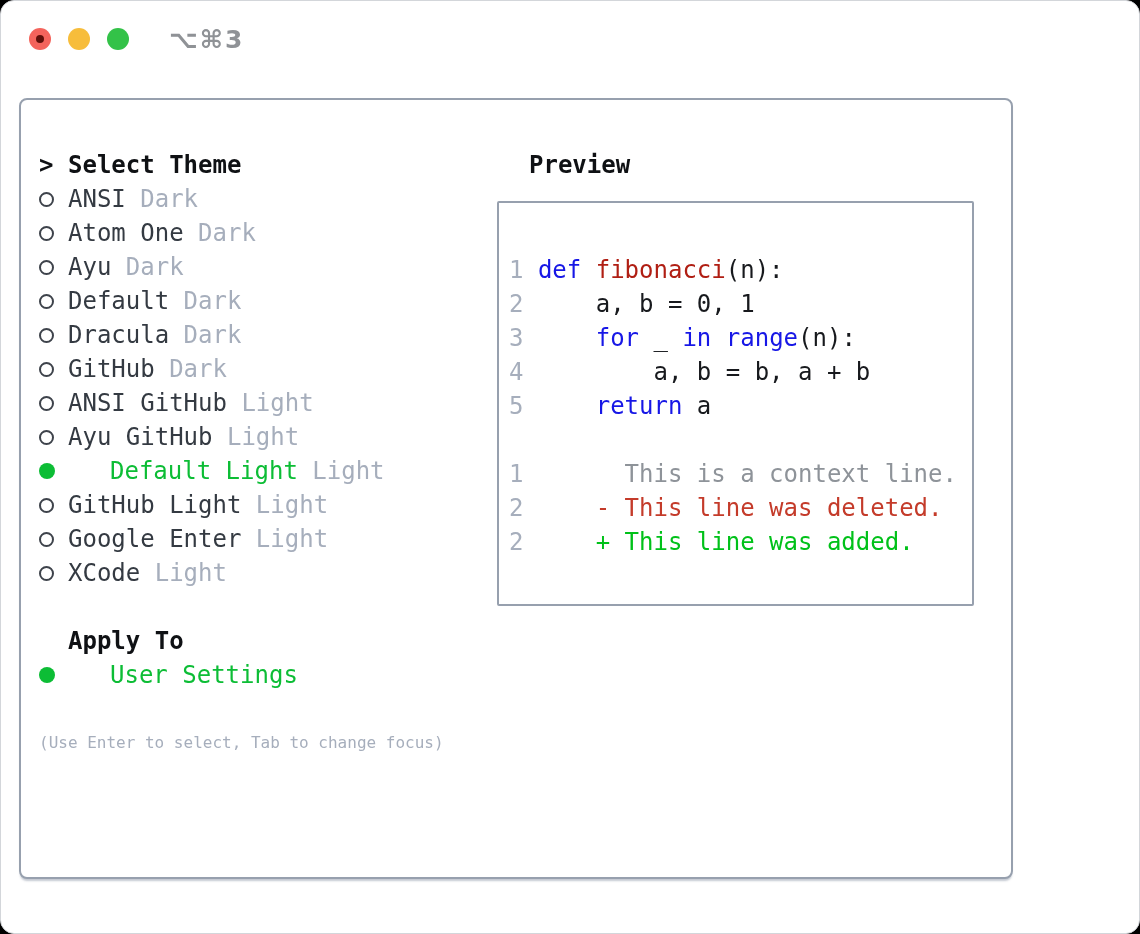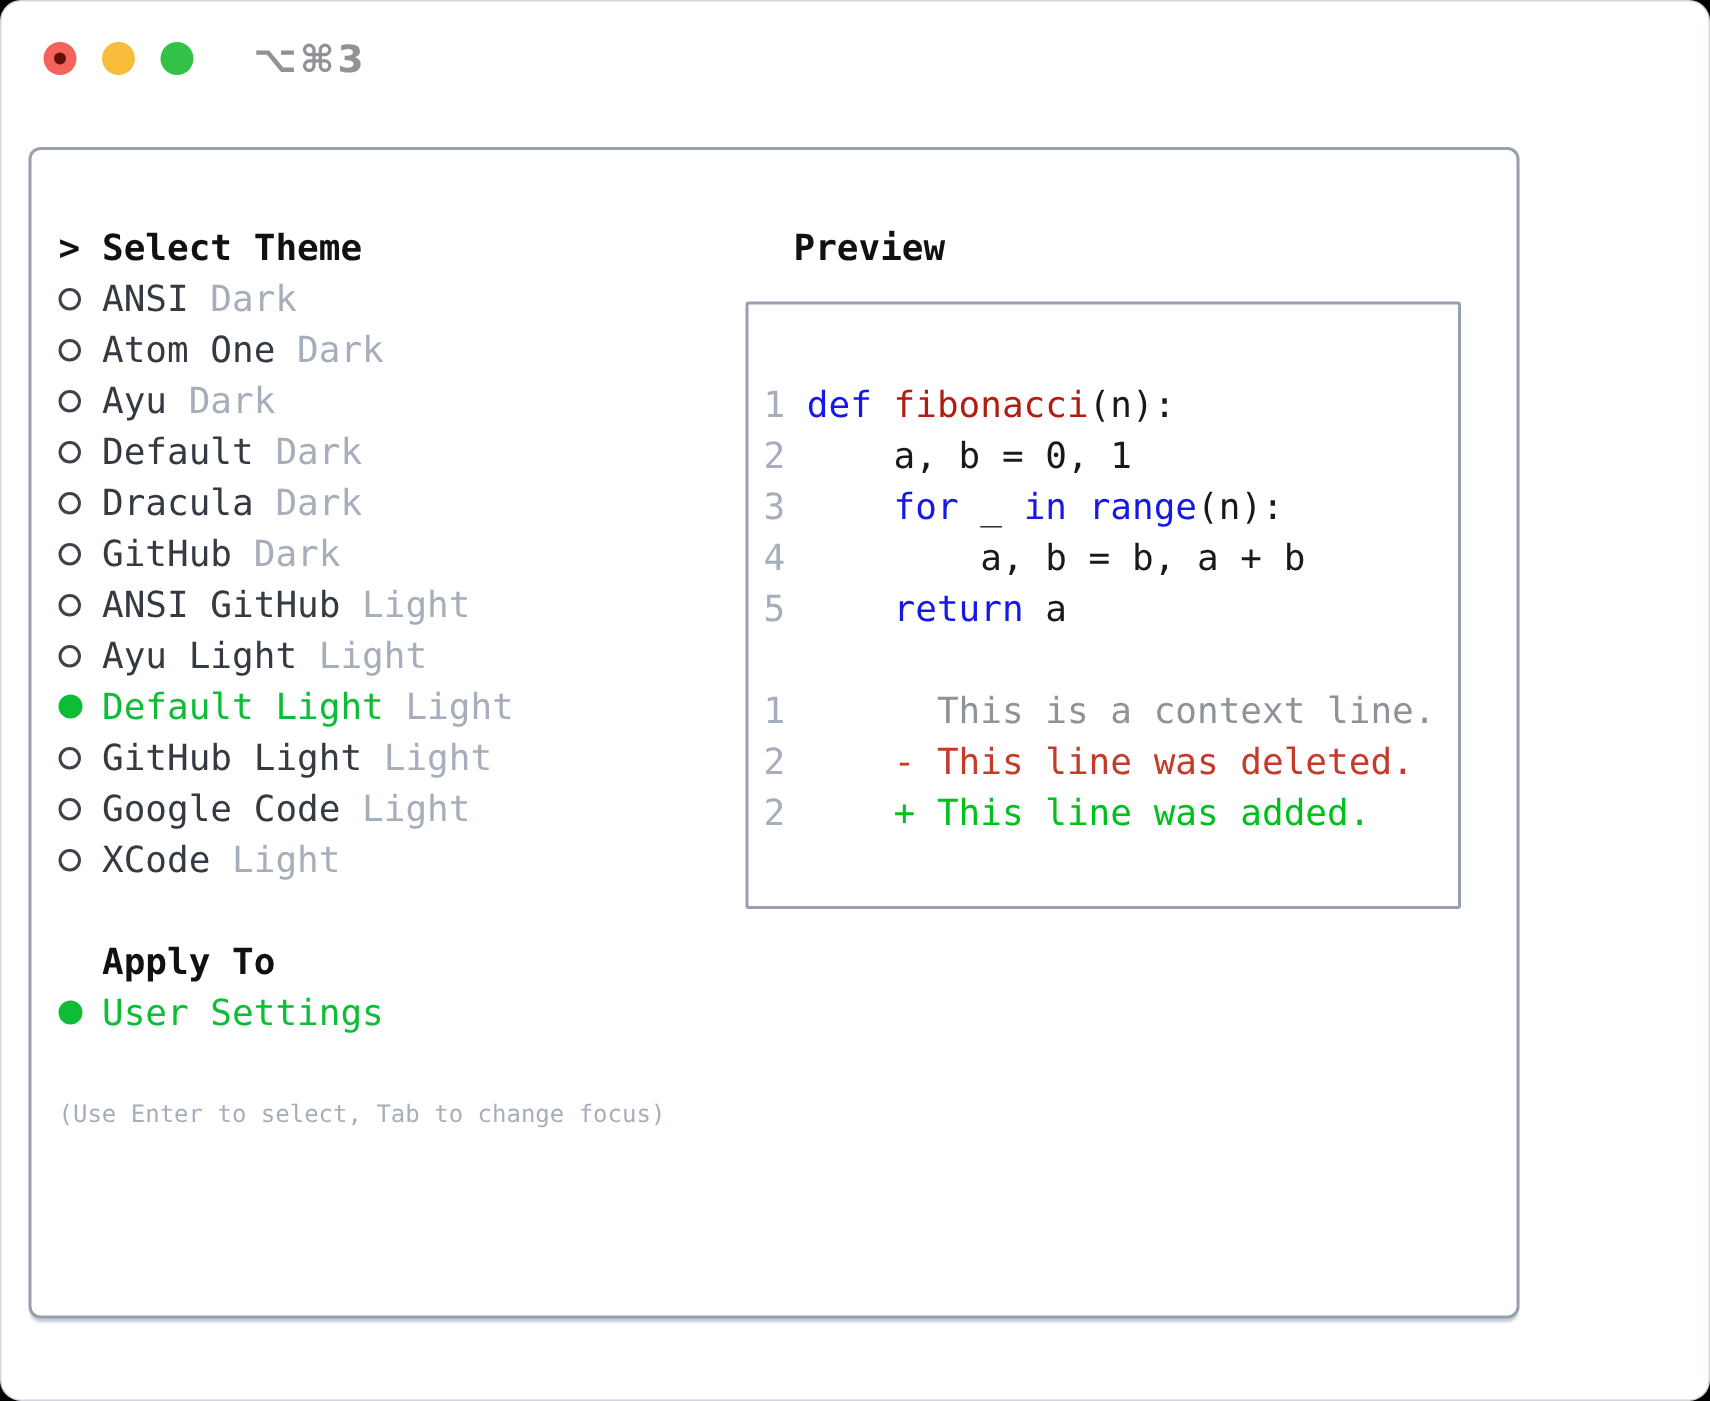--- a/index.html
+++ b/index.html
@@ -34,21 +34,21 @@
     font-size:24px;line-height:34px;color:var(--item_text);
   }
   .row{display:flex;align-items:center;height:34px;white-space:pre;cursor:default;}
   .row.spacer{height:34px;}
   .bullet-cell{width:29px;display:flex;align-items:center;flex:none;}
   .prefix{font-weight:700;color:var(--heading_text);}
   .ring{width:15px;height:15px;box-sizing:border-box;border:2.5px solid #3e434b;border-radius:50%;}
   .dot-sel{width:16px;height:16px;border-radius:50%;background:var(--accent_green);}
   .hdr-label{font-weight:700;color:var(--heading_text);}
   .name{color:var(--item_text);}
-  .row.selected .name{color:var(--accent_green);}
+  .row.selected .name{color:var(--accent_green);margin-left:42px;}
   .variant{color:var(--muted);margin-left:1ch;}
   .help{
     width:432px;color:var(--muted);white-space:normal;
     font-size:16px;line-height:34px;
   }
   
   .preview-label{position:absolute;left:508px;top:48px;font-size:24px;line-height:34px;font-weight:700;color:var(--heading_text);}
   .preview-box{
     position:absolute;left:476px;top:101px;width:477px;height:405px;box-sizing:border-box;
     border:2px solid var(--border);border-radius:2px;background:#fff;
@@ -79,24 +79,24 @@
 
     <div class="theme-panel" id="theme-panel">
         <div class="row"><span class="bullet-cell"><span class="prefix">&gt;</span></span><span class="hdr-label">Select Theme</span></div>
         <div class="row"><span class="bullet-cell"><span class="ring"></span></span><span class="name">ANSI</span><span class="variant">Dark</span></div>
         <div class="row"><span class="bullet-cell"><span class="ring"></span></span><span class="name">Atom One</span><span class="variant">Dark</span></div>
         <div class="row"><span class="bullet-cell"><span class="ring"></span></span><span class="name">Ayu</span><span class="variant">Dark</span></div>
         <div class="row"><span class="bullet-cell"><span class="ring"></span></span><span class="name">Default</span><span class="variant">Dark</span></div>
         <div class="row"><span class="bullet-cell"><span class="ring"></span></span><span class="name">Dracula</span><span class="variant">Dark</span></div>
         <div class="row"><span class="bullet-cell"><span class="ring"></span></span><span class="name">GitHub</span><span class="variant">Dark</span></div>
         <div class="row"><span class="bullet-cell"><span class="ring"></span></span><span class="name">ANSI GitHub</span><span class="variant">Light</span></div>
-        <div class="row"><span class="bullet-cell"><span class="ring"></span></span><span class="name">Ayu Light</span><span class="variant">Light</span></div>
+        <div class="row"><span class="bullet-cell"><span class="ring"></span></span><span class="name">Ayu GitHub</span><span class="variant">Light</span></div>
         <div class="row selected"><span class="bullet-cell"><span class="dot-sel"></span></span><span class="name">Default Light</span><span class="variant">Light</span></div>
         <div class="row"><span class="bullet-cell"><span class="ring"></span></span><span class="name">GitHub Light</span><span class="variant">Light</span></div>
-        <div class="row"><span class="bullet-cell"><span class="ring"></span></span><span class="name">Google Code</span><span class="variant">Light</span></div>
+        <div class="row"><span class="bullet-cell"><span class="ring"></span></span><span class="name">Google Enter</span><span class="variant">Light</span></div>
         <div class="row"><span class="bullet-cell"><span class="ring"></span></span><span class="name">XCode</span><span class="variant">Light</span></div>
         <div class="row spacer"></div>
         <div class="row"><span class="bullet-cell"></span><span class="hdr-label">Apply To</span></div>
         <div class="row selected"><span class="bullet-cell"><span class="dot-sel"></span></span><span class="name">User Settings</span></div>
         <div class="row spacer"></div>
         <div class="help">(Use Enter to select, Tab to change focus)</div>
       </div>
 
     <div class="preview-label">Preview</div>
 

